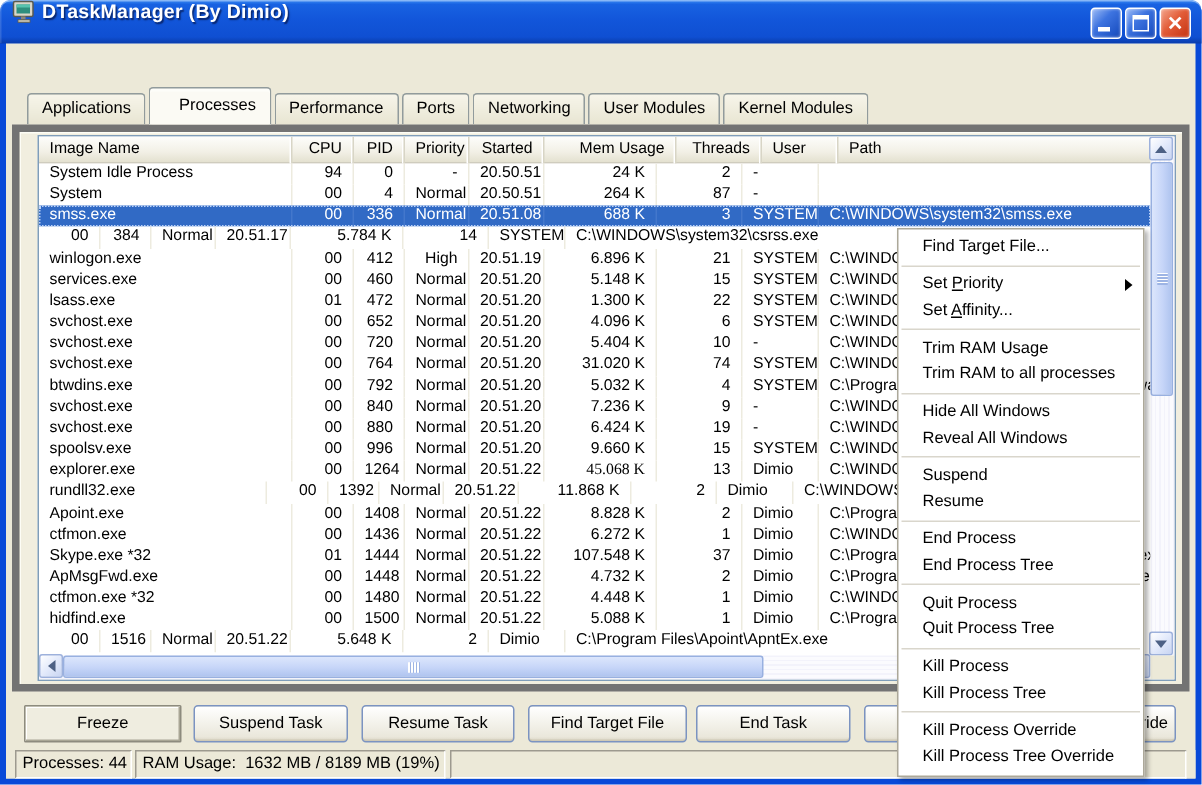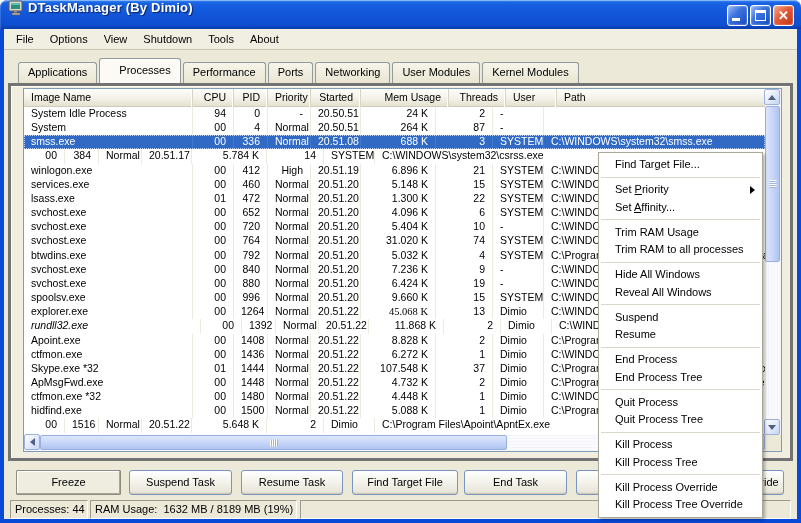--- a/index.html
+++ b/index.html
@@ -32,21 +32,21 @@
     border-bottom:1px solid #C9C6B8;font-size:11px;display:flex;align-items:center;padding-left:4px;}
   .mitem{padding:2px 8px;color:#000;}
 
   
   .tabs{position:absolute;left:4px;top:27px;height:27px;display:flex;align-items:flex-end;padding-left:10px;gap:2px;}
   .tab{height:21px;line-height:19px;padding:0 9px;font-size:11px;border:1px solid #919B9C;border-bottom:none;
     border-radius:3px 3px 0 0;background:linear-gradient(180deg,#F7F5EA,#E8E5D2);position:relative;z-index:1;}
   .tab.active{height:25px;line-height:22px;background:#FBFAF4;z-index:3;
     box-shadow:inset 0 2px 0 #FDFDF9;padding-left:19px;}
   .tabpage{position:absolute;left:4px;top:54px;width:785px;height:378px;background:#F1EEDF;
-    border:3px solid #737373;box-shadow:inset 1px 1px 0 #FDFDF6;z-index:2;}
+    border:5px solid #737373;box-shadow:inset 1px 1px 0 #FDFDF6;z-index:2;}
 
   
   .listview{position:absolute;left:12px;top:2px;width:759px;height:364px;border:1px solid #7F9DB9;background:#fff;overflow:hidden;}
   .lv-header{position:absolute;left:0;top:0;right:0;height:18px;display:flex;
     background:linear-gradient(180deg,#FDFDFB 0%,#F2F0E6 60%,#E4E1D0 100%);
     border-bottom:1px solid #CFCCBE;}
   .hcell{height:18px;line-height:17px;font-size:10.5px;flex:0 0 auto;padding:0 7px;
     border-right:1px solid #D8D5C6;box-shadow:inset -1px 0 0 #FFFFFF;white-space:nowrap;overflow:hidden;}
   .hcell.r{text-align:right;}
   .lv-rows{position:absolute;left:0;top:18px;width:741px;height:326px;overflow:hidden;}
@@ -124,28 +124,20 @@
       <div class="wbtn">
           <span class="glyph-max"></span>
         </div>
       <div class="wbtn close">
           <span class="glyph-close">✕</span>
         </div>
     </div>
   </div>
 
   <div class="client">
-    <div class="menubar" id="menubar">
-        <span class="mitem">File</span>
-        <span class="mitem">Options</span>
-        <span class="mitem">View</span>
-        <span class="mitem">Shutdown</span>
-        <span class="mitem">Tools</span>
-        <span class="mitem">About</span>
-      </div>
 
     <div class="tabs" id="tabs">
         <div class="tab">Applications</div>
         <div class="tab active">Processes</div>
         <div class="tab">Performance</div>
         <div class="tab">Ports</div>
         <div class="tab">Networking</div>
         <div class="tab">User Modules</div>
         <div class="tab">Kernel Modules</div>
       </div>
@@ -322,21 +314,21 @@
               <div class="cell r" style="width: 41px;">00</div>
               <div class="cell r" style="width: 34px;">1264</div>
               <div class="cell r" style="width: 43px;">Normal</div>
               <div class="cell r" style="width: 50px;">20.51.22</div>
               <div class="cell r" style="width: 75px; font-family: Liberation Serif, serif;">45.068 K</div>
               <div class="cell r" style="width: 57px;">13</div>
               <div class="cell" style="width: 51px;">Dimio</div>
               <div class="cell" style="width: 240px;">C:\WINDOWS\explorer.exe</div>
             </div>
             <div class="row">
-              <div class="cell" style="width: 177px; font-style: italic;">rundll32.exe</div>
+              <div class="cell" style="width: 152px;">rundll32.exe</div>
               <div class="cell r" style="width: 41px;">00</div>
               <div class="cell r" style="width: 34px;">1392</div>
               <div class="cell r" style="width: 43px;">Normal</div>
               <div class="cell r" style="width: 50px;">20.51.22</div>
               <div class="cell r" style="width: 75px;">11.868 K</div>
               <div class="cell r" style="width: 57px;">2</div>
               <div class="cell" style="width: 51px;">Dimio</div>
               <div class="cell" style="width: 240px;">C:\WINDOWS\system32\rundll32.exe</div>
             </div>
             <div class="row">

